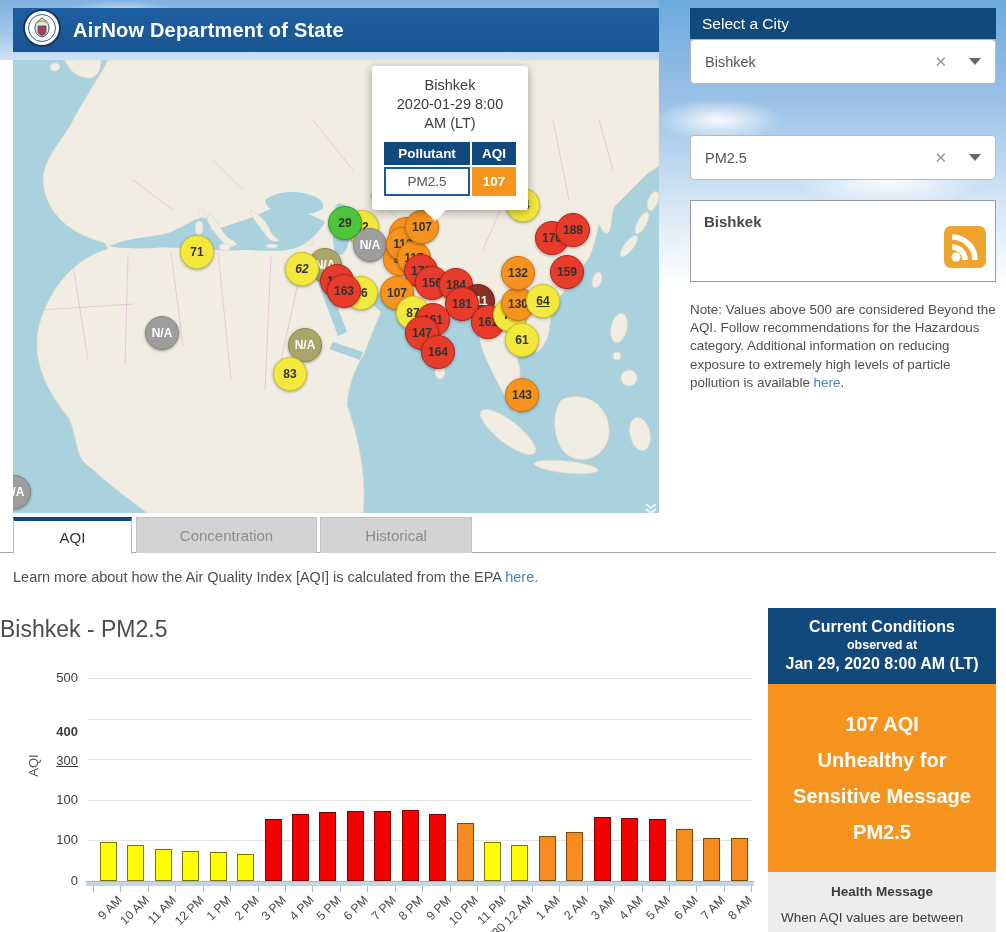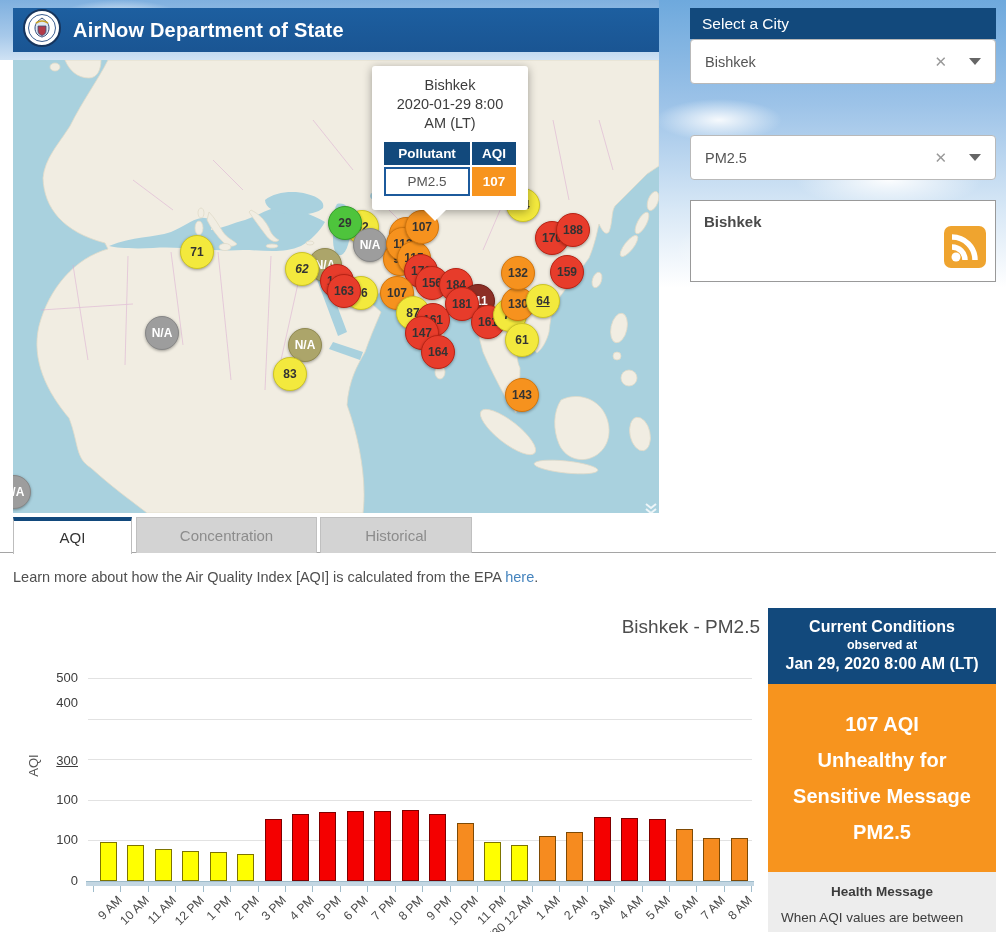--- a/index.html
+++ b/index.html
@@ -79,22 +79,22 @@
     font-size:15px; }
   .tab-active { left:13px; width:119px; background:#fff; border:1px solid #bdbdbd; border-top:4px solid #12497c;
     border-bottom:none; color:#333; z-index:2; height:37px; }
   .tab-idle { background:#d3d3d3; border:1px solid #c0c0c0; border-bottom:none; color:#8c8c8c; }
   .tab-concentration { left:136px; width:181px; }
   .tab-historical { left:320px; width:152px; }
   .learn { position:absolute; left:13px; top:569px; font-size:14.5px; color:#4f4f4f; }
 
   
   .chart { position:absolute; left:0; top:600px; width:760px; height:332px; }
-  .chart-title { position:absolute; left:0; top:16px; width:760px; text-align:right;
-    font-size:19px; color:#4d4d4d; }
+  .chart-title { position:absolute; left:0; top:16px; width:760px; text-align:left;
+    font-size:23px; color:#4d4d4d; }
   .gridline { position:absolute; height:1px; background:#e2e2e2; left:88px; width:664px; }
   .ytick { position:absolute; left:38px; width:40px; text-align:right; font-size:13px; color:#3c3c3c; }
   .ylabel { position:absolute; left:22px; top:158px; font-size:13px; color:#555; transform:rotate(-90deg); }
   .bar { position:absolute; width:17px; border-style:solid; border-width:1px; }
   .bar-yellow { background:#ffff00; border-color:#7d7400; }
   .bar-red { background:#f40000; border-color:#7e0000; }
   .bar-orange { background:#f68b1f; border-color:#7e4a05; }
   .baseline { position:absolute; left:86px; top:281px; width:668px; height:5px; background:#c3d6e2; border-top:1px solid #9fbccb; }
   .xtick { position:absolute; width:1px; height:6px; background:#9fbccb; top:286px; }
   .xlab { position:absolute; top:293px; font-size:12.3px; color:#4a4a4a; white-space:nowrap;
@@ -275,41 +275,42 @@
     <span class="rss">
       <svg width="42" height="42" viewBox="0 0 42 42">
         <rect width="42" height="42" rx="7" fill="#efa42f"></rect>
         <circle cx="12" cy="31" r="4.5" fill="#fff"></circle>
         <path d="M8,21 a13,13 0 0 1 13,13" fill="none" stroke="#fff" stroke-width="5.5"></path>
         <path d="M8,11 a23,23 0 0 1 23,23" fill="none" stroke="#fff" stroke-width="5.5"></path>
       </svg>
     </span>
   </div>
 
+  <p class="note"><span>Note: Values above 500 are considered Beyond the AQI. Follow recommendations for the Hazardous category. Additional information on reducing exposure to extremely high levels of particle pollution is available </span><a class="link" href="#">here</a><span>.</span></p>
 
   <div class="tabs-line"></div>
   <div class="tab tab-active">AQI</div>
   <div class="tab tab-idle tab-concentration">Concentration</div>
   <div class="tab tab-idle tab-historical">Historical</div>
 
   <p class="learn"><span>Learn more about how the Air Quality Index [AQI] is calculated from the EPA </span><a class="link" href="#">here</a><span>.</span></p>
 
   <div class="chart">
     <div class="chart-title">Bishkek - PM2.5</div>
     <div class="ylabel">AQI</div>
     <div id="plot">
         <div class="ytick" style="top: 273px;">0</div>
         <div class="gridline" style="top: 240.4px;"></div>
         <div class="ytick" style="top: 232.4px;">100</div>
         <div class="gridline" style="top: 199.8px;"></div>
         <div class="ytick" style="top: 191.8px;">100</div>
         <div class="gridline" style="top: 159.2px;"></div>
         <div class="ytick" style="top: 153px; text-decoration: underline;">300</div>
         <div class="gridline" style="top: 118.6px;"></div>
-        <div class="ytick" style="top: 95px;">400</div>
+        <div class="ytick" style="top: 124px; font-weight: bold;">400</div>
         <div class="gridline" style="top: 78px;"></div>
         <div class="ytick" style="top: 70px;">500</div>
         <div class="bar bar-yellow" style="left: 100px; top: 242px; height: 39px;"></div>
         <div class="xlab" style="left: 114.5px;">9 AM</div>
         <div class="bar bar-yellow" style="left: 127.43px; top: 245px; height: 36px;"></div>
         <div class="xlab" style="left: 141.93px;">10 AM</div>
         <div class="bar bar-yellow" style="left: 154.86px; top: 249px; height: 32px;"></div>
         <div class="xlab" style="left: 169.36px;">11 AM</div>
         <div class="bar bar-yellow" style="left: 182.29px; top: 251px; height: 30px;"></div>
         <div class="xlab" style="left: 196.79px;">12 PM</div>

